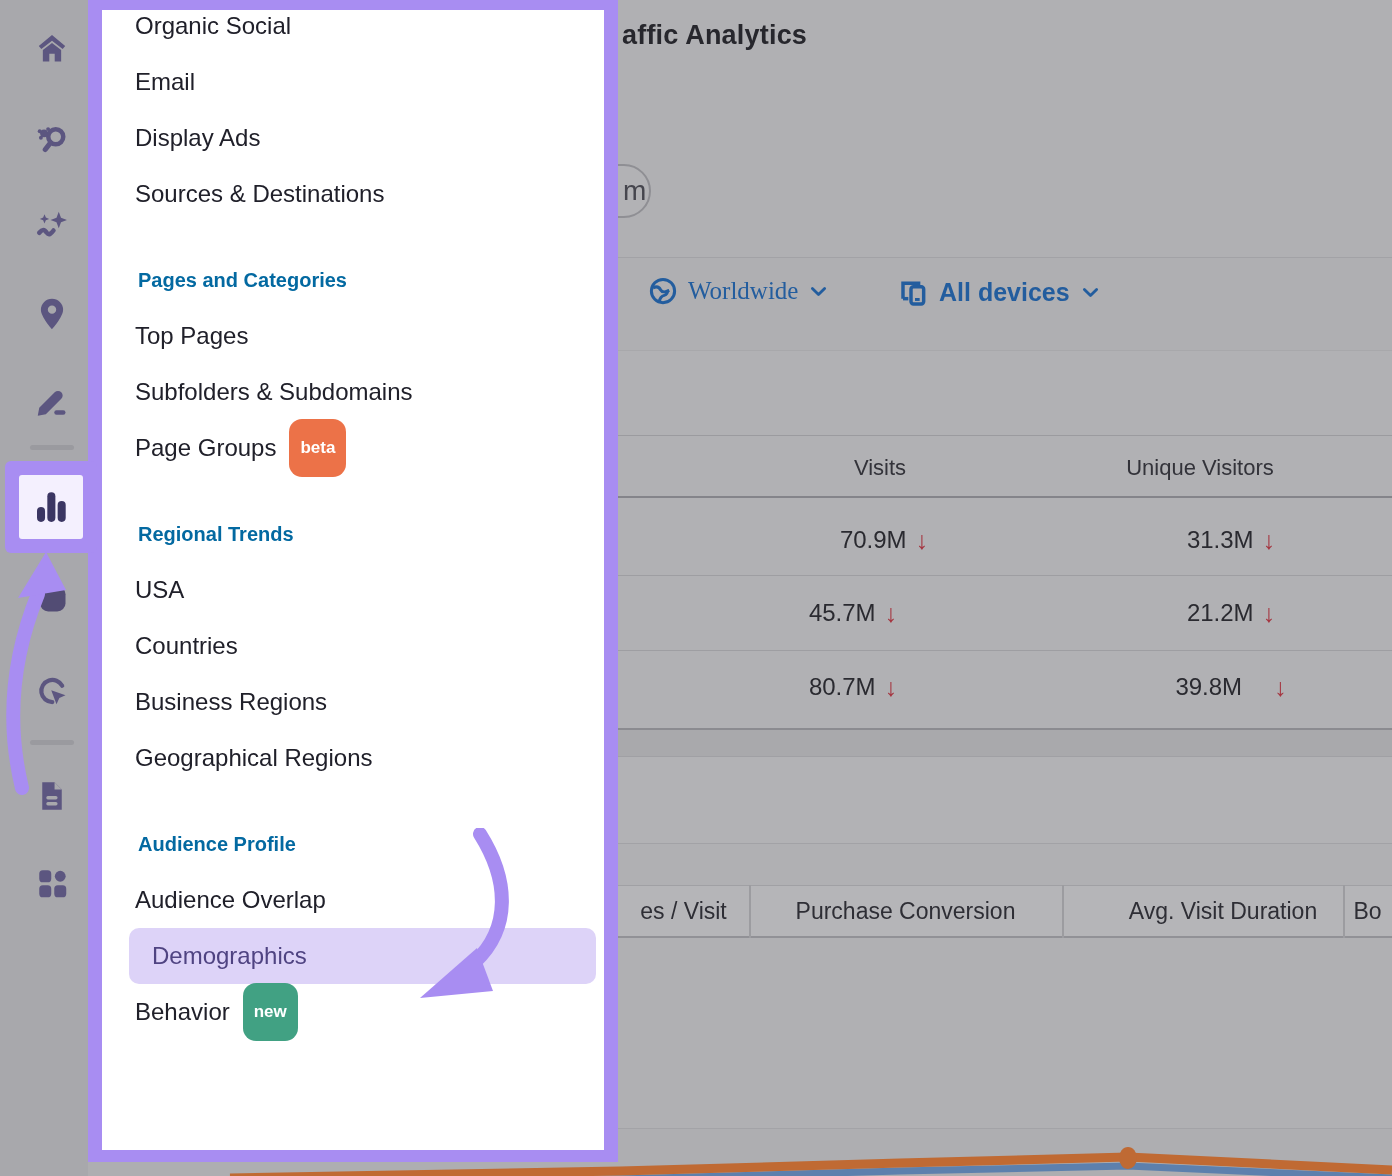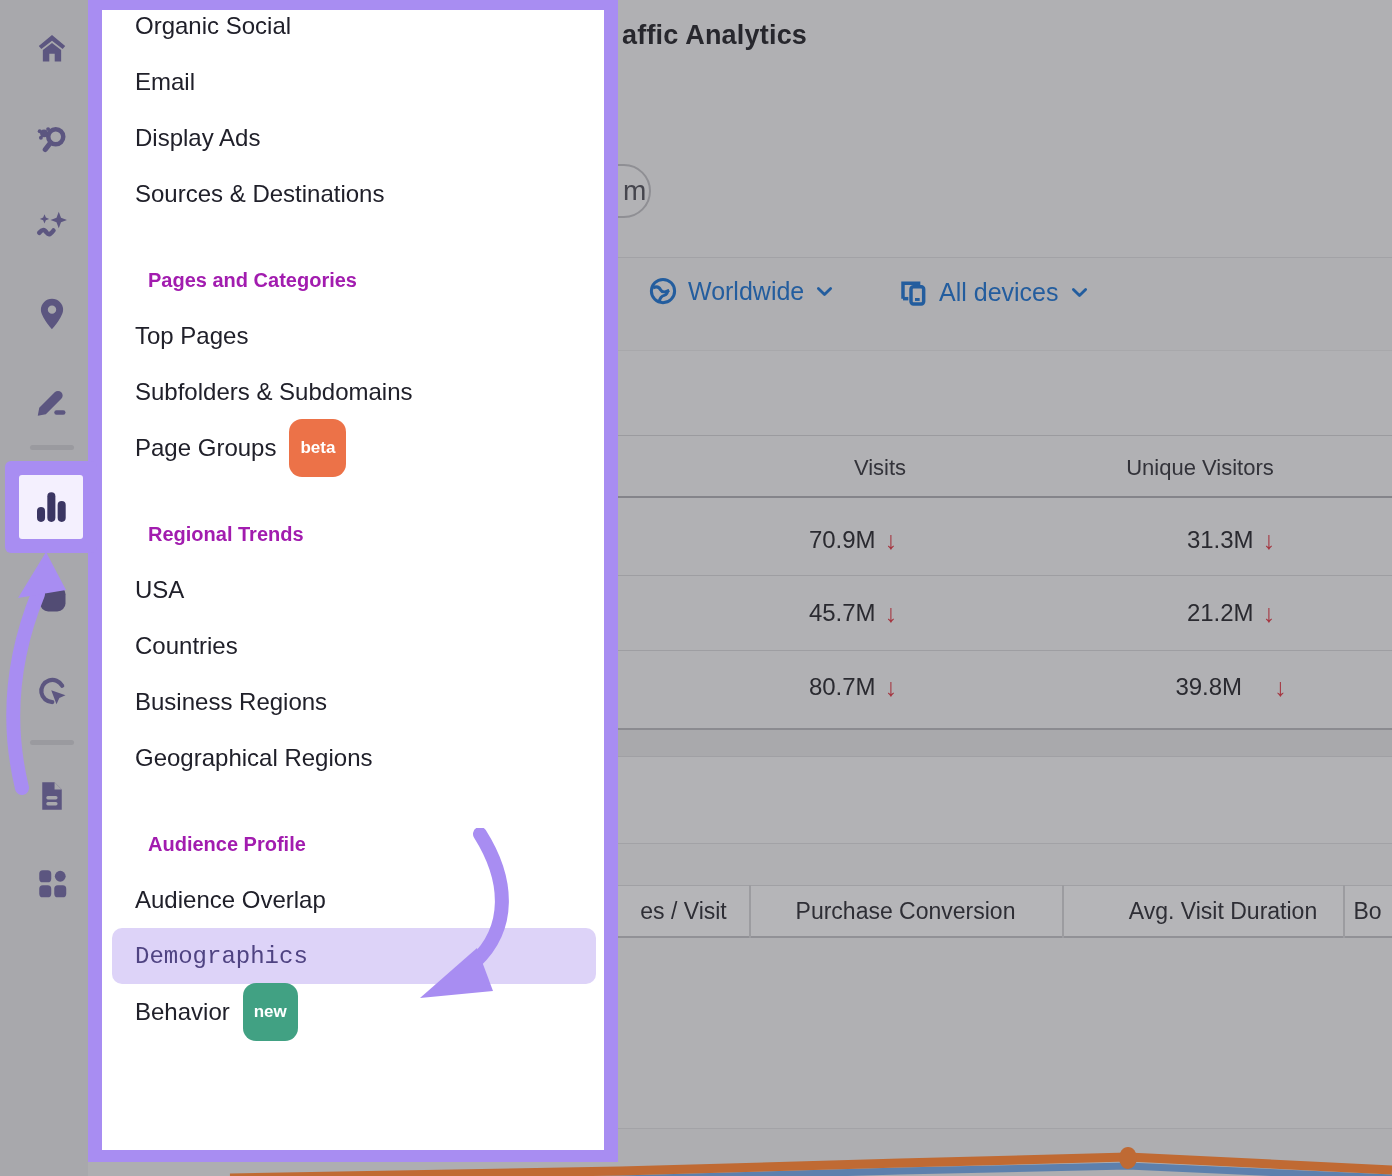--- a/index.html
+++ b/index.html
@@ -26,21 +26,21 @@
 
   
   .page-title { position:absolute; left:622px; top:20px; font-size:27px; font-weight:600; color:#27272d; letter-spacing:0.2px; }
   .domain-pill { position:absolute; left:583px; top:164px; width:68px; height:54px; border:2px solid #8f8f94;
                  border-radius:28px; background:#b2b2b5; display:flex; align-items:center; }
   .domain-pill span { margin-left:38px; font-size:28px; color:#46464e; }
 
   
   .filter { position:absolute; top:276px; display:flex; align-items:center; gap:10px; color:#235d9e;
             font-size:25px; font-weight:500; }
-  .f-loc { left:648px; } .f-dev { left:897px; }
+  .f-loc { left:648px;font-family:Liberation Serif, serif; } .f-dev { left:897px;font-weight:bold; }
   .filter svg { display:block; }
 
   
   .tcell { position:absolute; display:flex; align-items:center; justify-content:center; }
   .th { font-size:22px; color:#33333a; height:30px; }
   .th-visits { left:780px; top:453px; width:200px; }
   .th-unique { left:1090px; top:453px; width:220px; }
   .val { font-size:24px; color:#2a2a30; width:220px; height:34px; gap:9px; }
   .val .arr { color:#a53641; font-size:25px; font-weight:600; }
 
@@ -69,24 +69,24 @@
                   display:flex; align-items:center; justify-content:center; }
 
   .arrow1 { position:absolute; left:0; top:550px; width:100px; height:250px; z-index:8; }
   .arrow2 { position:absolute; left:395px; top:828px; width:135px; height:190px; z-index:9; }
 
   
   .panel { position:absolute; left:88px; top:0; width:530px; height:1162px; z-index:5; background:#ffffff;
            border:14px solid #a88df2; border-top-width:10px; border-bottom-width:12px; overflow:hidden; }
   .menu { margin-top:-12px; }
   .mi { height:56px; display:flex; align-items:center; padding-left:33px; font-size:24px; color:#20202a; cursor:pointer; }
-  .mh { height:56px; margin-top:30px; display:flex; align-items:center; padding-left:46px;
-        font-size:20px; font-weight:700; color:#a21caf; }
-  .mi.selected { background:#ddd3f8; border-radius:10px; margin:0 8px 0 10px; padding-left:23px;
-                 color:#4f4382; font-weight:500;font-family:Liberation Mono, monospace; }
+  .mh { height:56px; margin-top:30px; display:flex; align-items:center; padding-left:36px;
+        font-size:20px; font-weight:700; color:#0369a1; }
+  .mi.selected { background:#ddd3f8; border-radius:10px; margin:0 8px 0 27px; padding-left:23px;
+                 color:#4f4382; font-weight:500; }
   .badge { margin-left:13px; font-size:17px; font-weight:600; color:#ffffff; padding:20px 11px; border-radius:13px; line-height:1.1; }
   .badge.beta { background:#ec7248; }
   .badge.new  { background:#41a183; }
 </style>
 </head>
 <body>
 
 <div class="screen">
 
   <div class="band b1"></div>
@@ -134,21 +134,21 @@
     </svg>
     <span>All devices</span>
     <svg width="21" height="21" viewBox="0 0 24 24">
       <path d="M5 8.5l7 7 7-7" fill="none" stroke="#235d9e" stroke-width="3.2" stroke-linecap="round" stroke-linejoin="round"></path>
     </svg>
   </div>
 
   <div class="tcell th th-visits">Visits</div>
   <div class="tcell th th-unique">Unique Visitors</div>
 
-  <div class="tcell val" style="left:743px; top:523px;">
+  <div class="tcell val" style="left:774px; top:523px;">
     <span>70.9M</span>
     <span class="arr">↓</span>
   </div>
   <div class="tcell val" style="left:1121px; top:523px;">
     <span>31.3M</span>
     <span class="arr">↓</span>
   </div>
   <div class="tcell val" style="left:743px; top:596px;">
     <span>45.7M</span>
     <span class="arr">↓</span>

